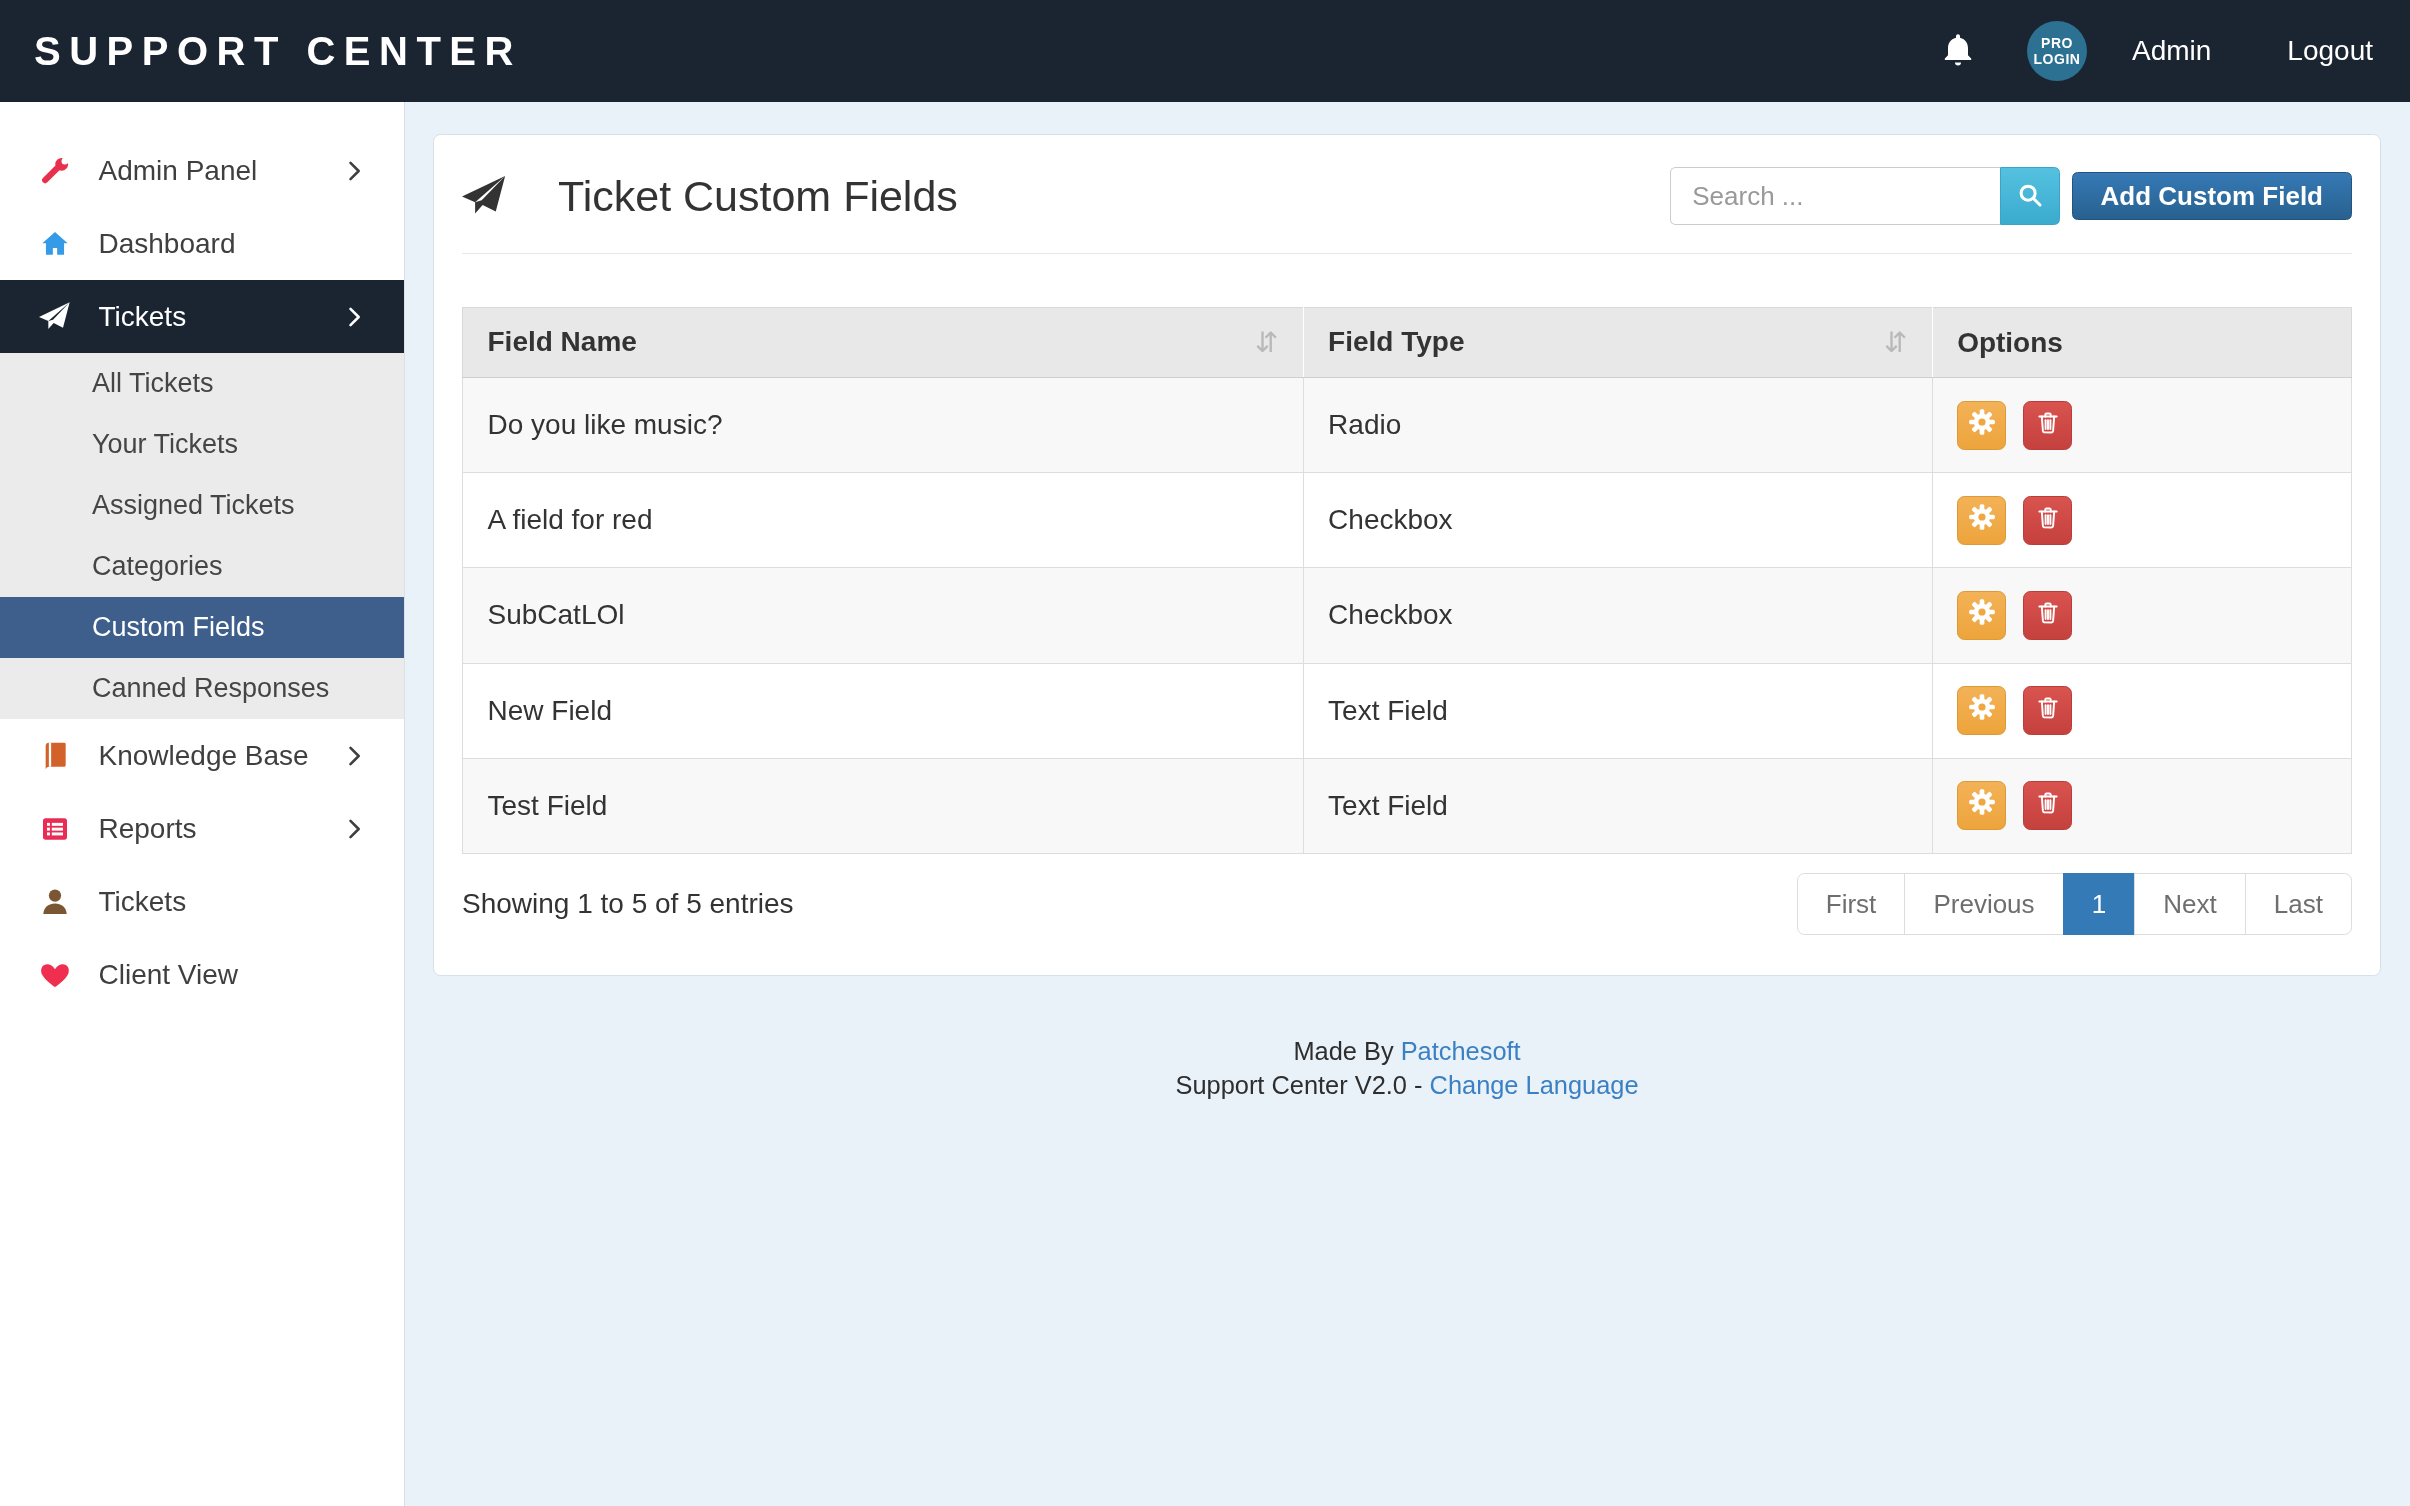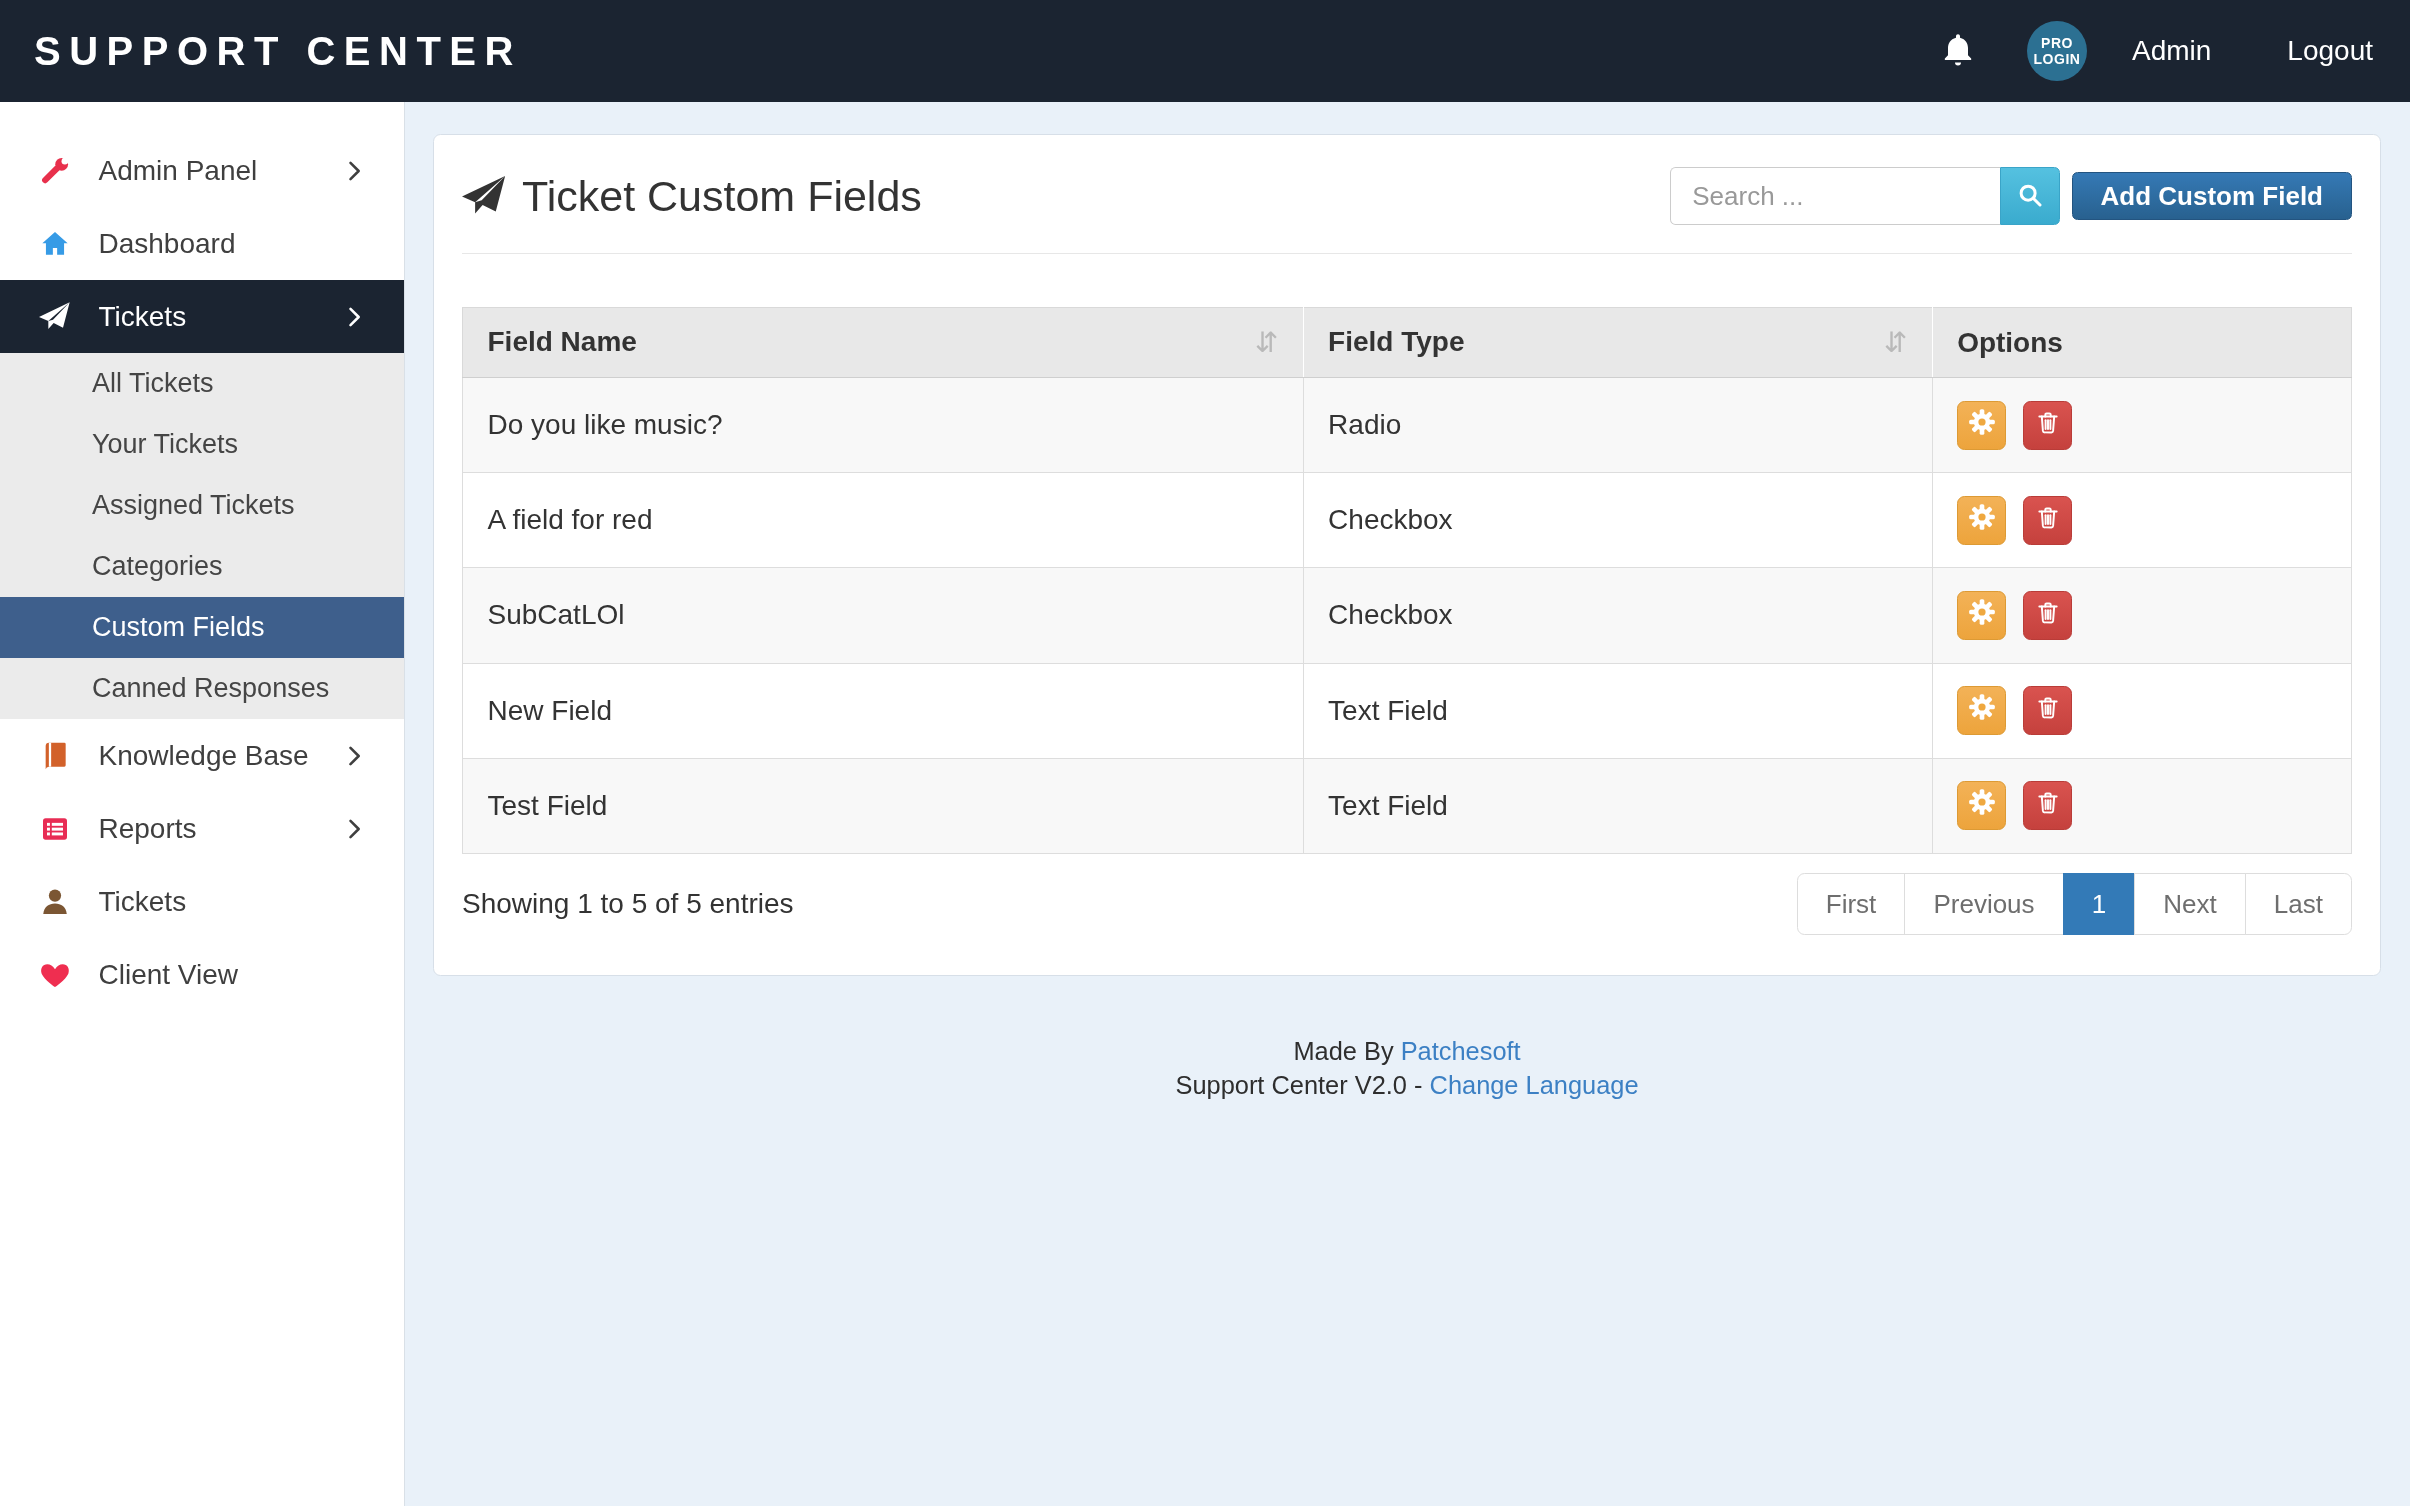--- a/index.html
+++ b/index.html
@@ -60,21 +60,21 @@
   }
   .s-item.active-blue { background: #3e5f8c; color: #ffffff; }
 
   
   .content { flex: 1; background: #e9f1f9; padding: 32px 30px 0 28px; min-width: 0; }
   .panel {
     background: #fff; border: 0.9px solid #d7dfe8; border-radius: 7.5px;
     padding: 32px 28px 40px 28px;
   }
   .panel-head { display: flex; align-items: center; justify-content: space-between; }
-  .title-wrap { display: flex; align-items: center; }
+  .title-wrap { display: flex; align-items: center; gap: 36px; }
   .title-wrap .plane { margin-right: 15px; display: flex; }
   h1.page-title { font-size: 43px; font-weight: 400; color: #333; }
 
   .controls { display: flex; align-items: center; }
   .search-group { display: flex; margin-right: 11.3px; }
   .search-input {
     width: 330px; height: 58px;
     border: 0.9px solid #ccc; border-right: none;
     border-radius: 5.6px 0 0 5.6px;
     padding: 0 21px; font-size: 26px; color: #555;

